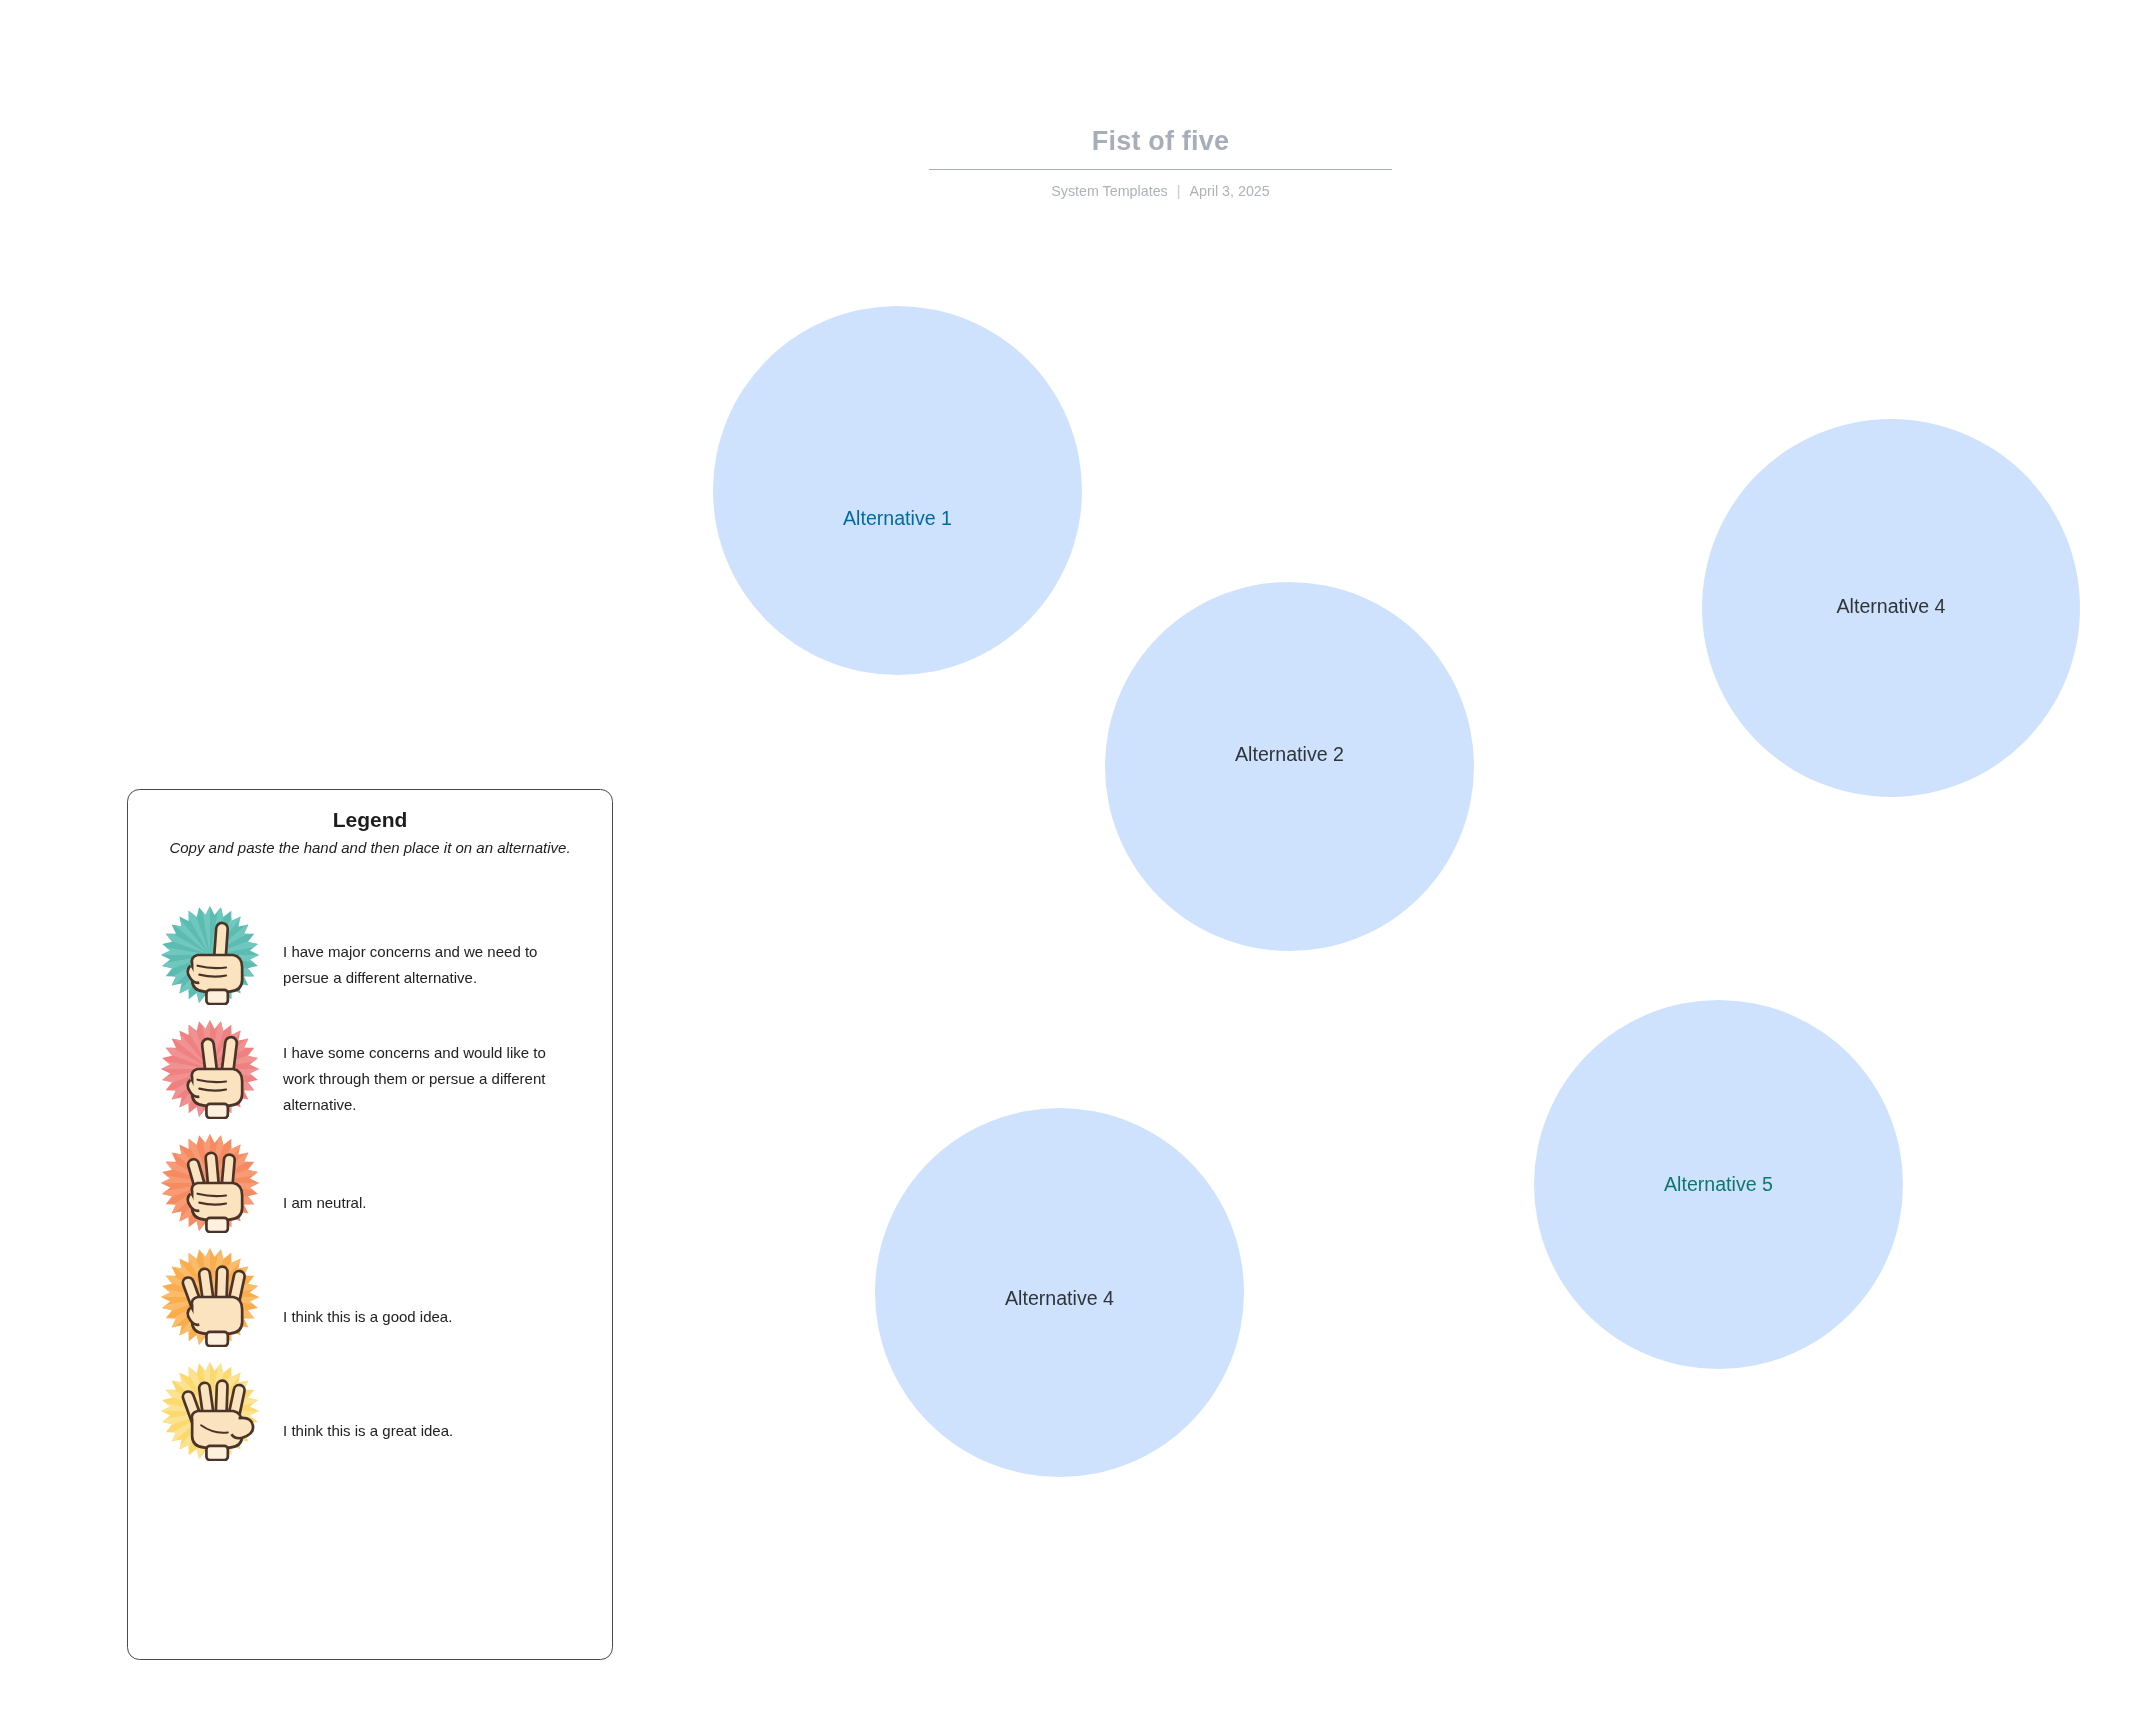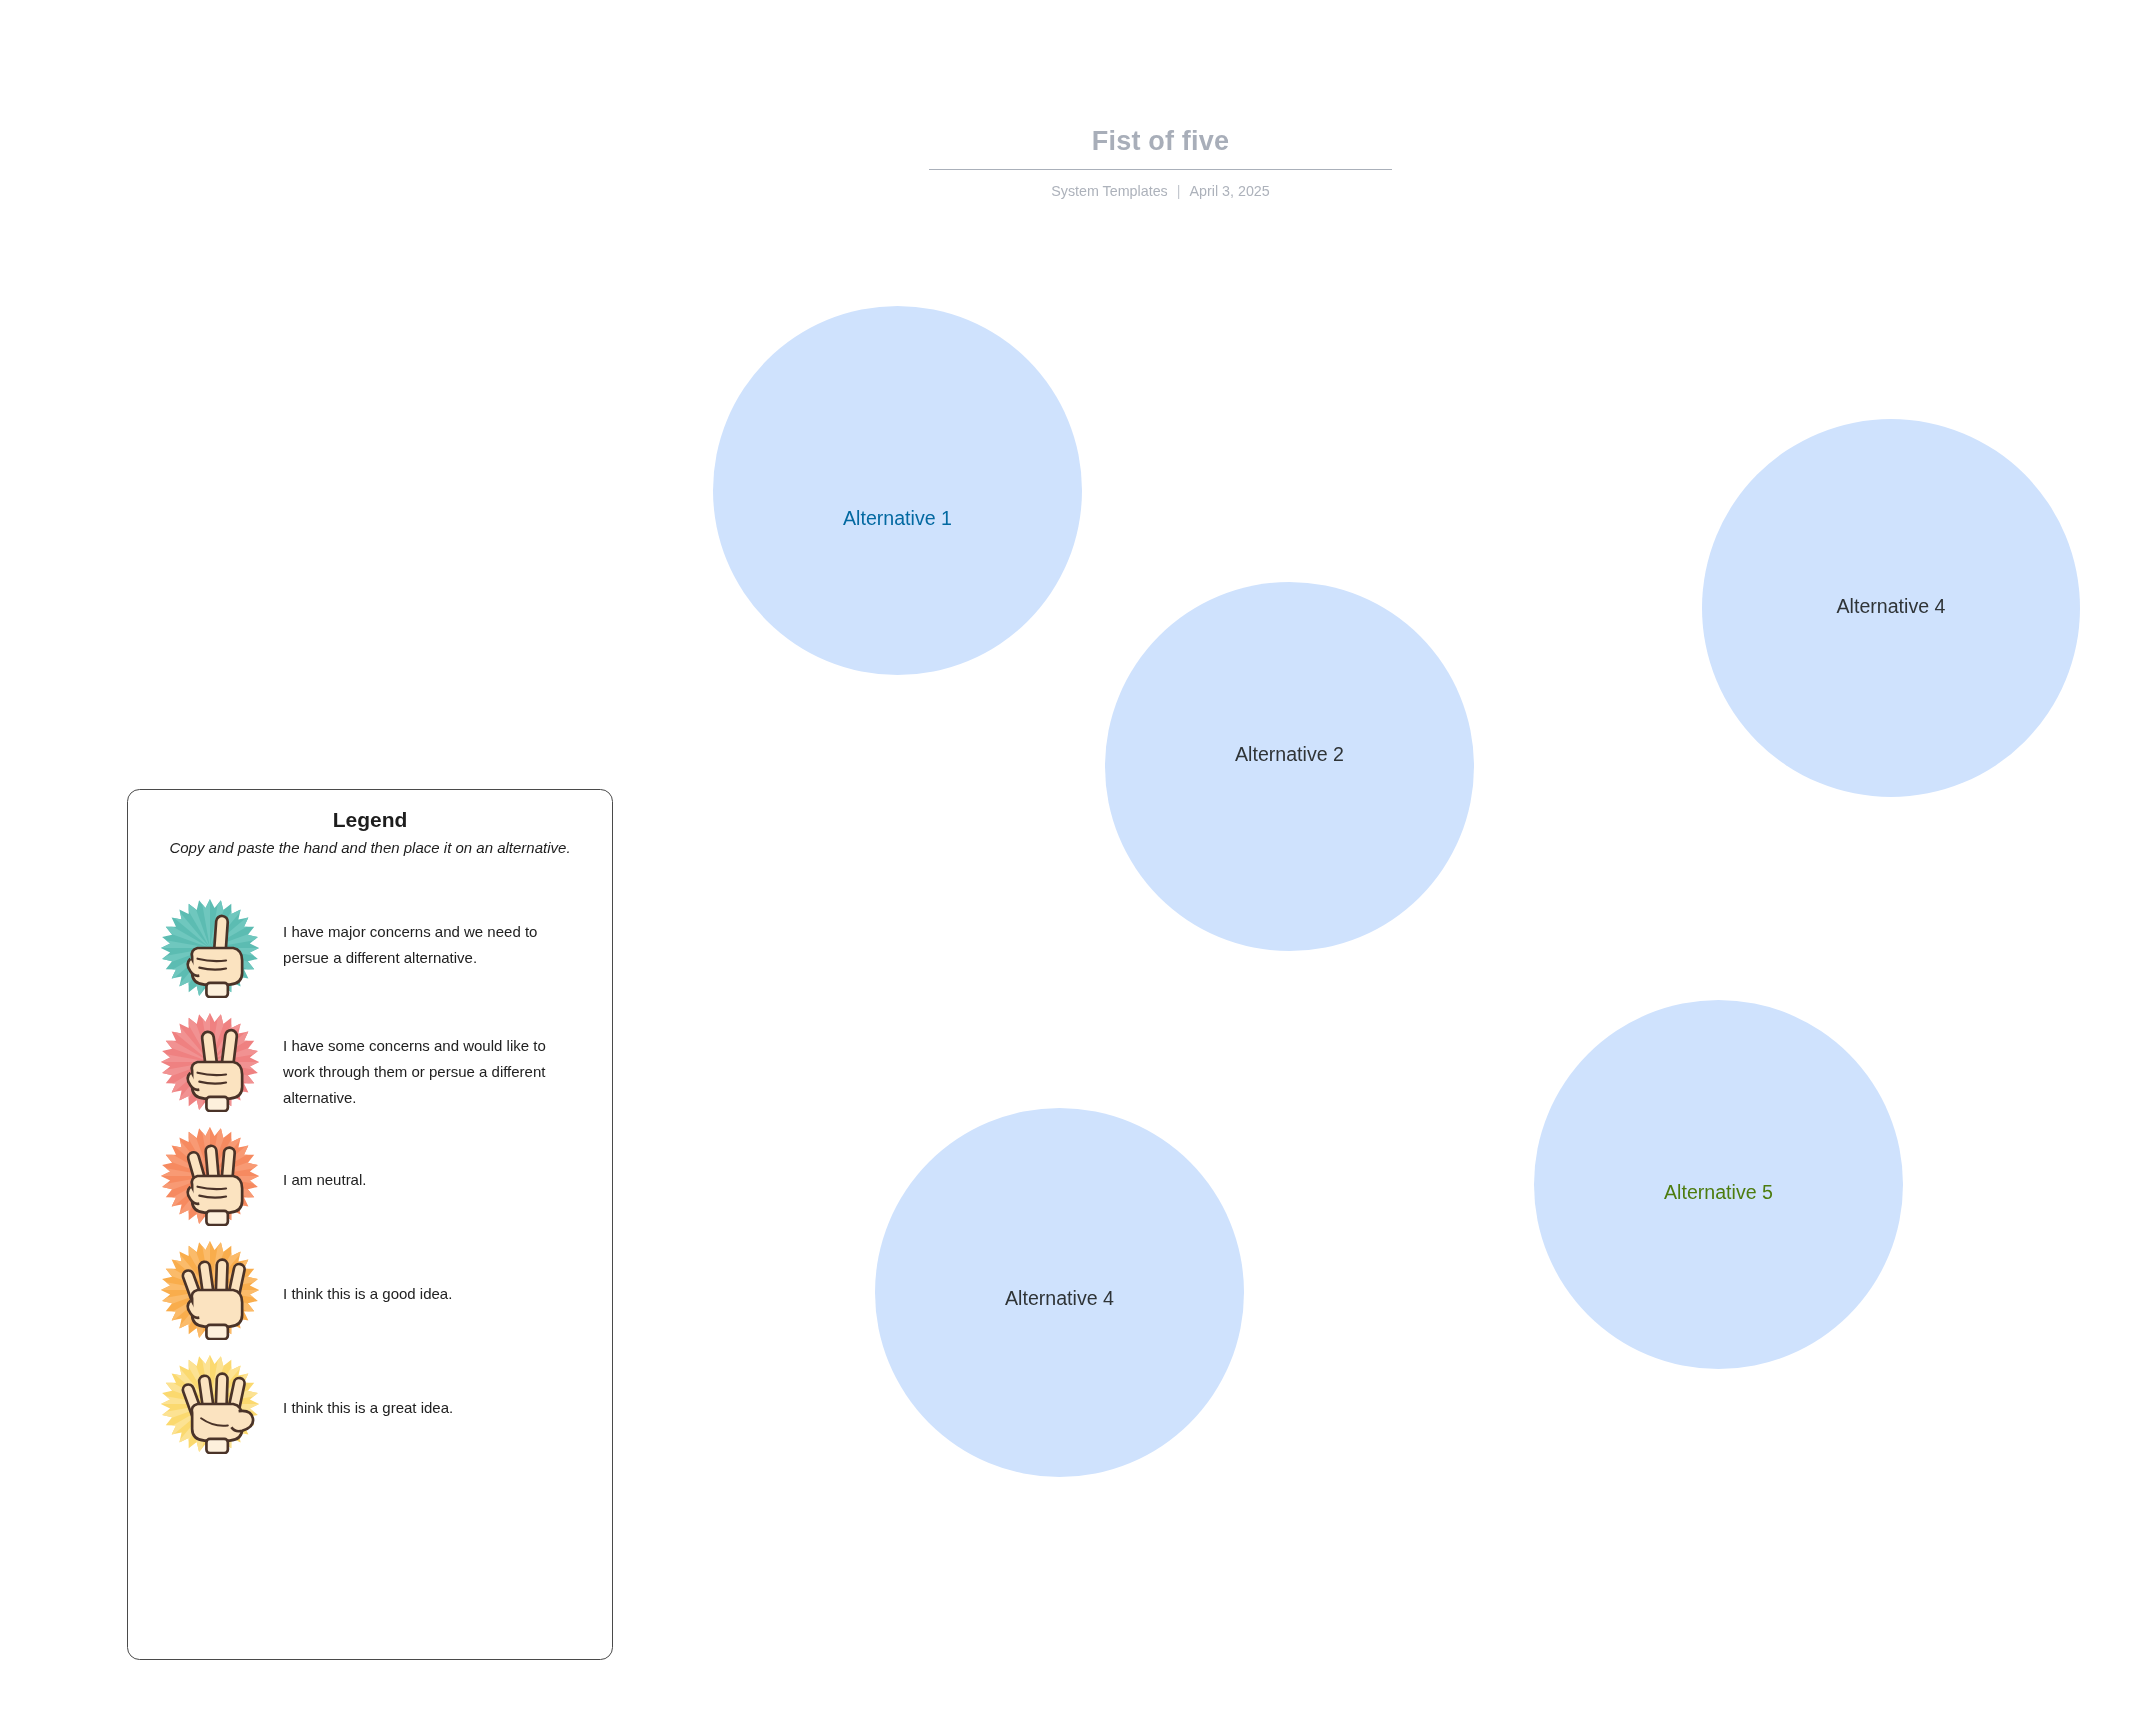--- a/index.html
+++ b/index.html
@@ -95,21 +95,21 @@
     font-size: 15px;
     font-style: italic;
     color: #1d1d1d;
     line-height: 26px;
   }
   #legend-items {
     margin-top: 37px;
   }
   .legend-item {
     display: flex;
-    align-items: flex-start;
+    align-items: center;
     min-height: 114px;
   }
   .legend-badge {
     flex: 0 0 auto;
     width: 100px;
     height: 100px;
     margin-left: 19.6px;
     position: relative;
   }
   .legend-badge svg { display: block; }
@@ -144,21 +144,21 @@
     <div class="alt-circle" style="left: 1105px; top: 582px; width: 369px; height: 369px; background: rgb(207, 226, 253);">
       <div class="alt-label" style="top: 160px; color: rgb(47, 52, 55);">Alternative 2</div>
     </div>
     <div class="alt-circle" style="left: 1702px; top: 419px; width: 378px; height: 378px; background: rgb(207, 226, 253);">
       <div class="alt-label" style="top: 175px; color: rgb(47, 52, 55);">Alternative 4</div>
     </div>
     <div class="alt-circle" style="left: 875px; top: 1108px; width: 369px; height: 369px; background: rgb(207, 226, 253);">
       <div class="alt-label" style="top: 178px; color: rgb(47, 52, 55);">Alternative 4</div>
     </div>
     <div class="alt-circle" style="left: 1534px; top: 1000px; width: 369px; height: 369px; background: rgb(207, 226, 253);">
-      <div class="alt-label" style="top: 180px; color: #4d7c0f; text-align: center;">Alternative 5</div>
+      <div class="alt-label" style="top: 172px; color: #0f766e; text-align: center;">Alternative 5</div>
     </div>
   </div>
 
 <div id="legend-box">
   <div id="legend-title">Legend</div>
   <div class="legend-note">Copy and paste the hand and then place it on an alternative.</div>
   <div id="legend-items">
       <div class="legend-item">
         <div class="legend-badge">
           <svg width="100" height="100" viewBox="0 0 112 112">

